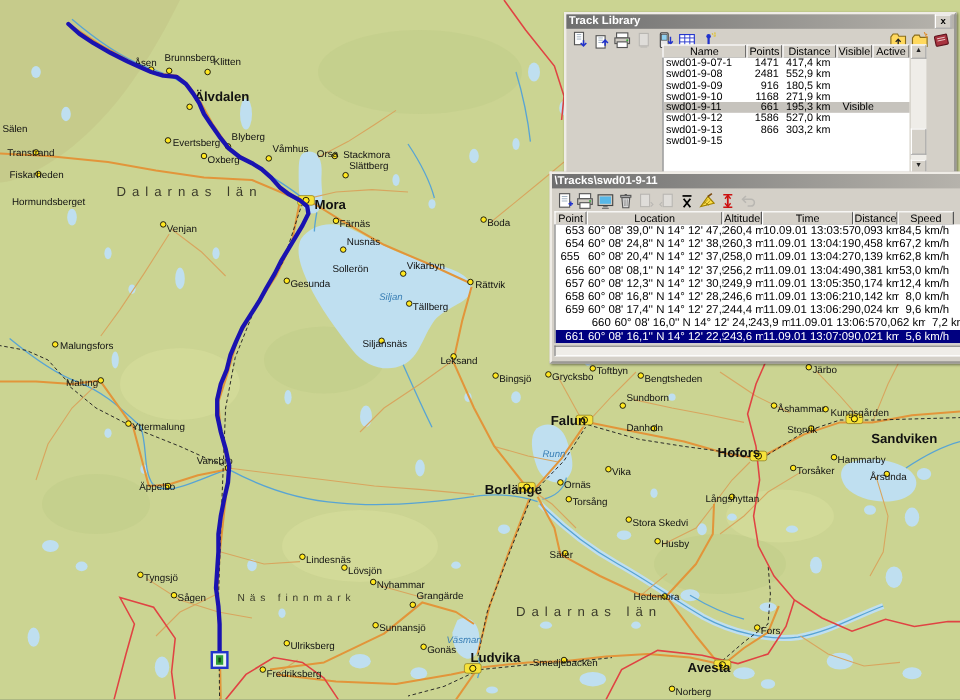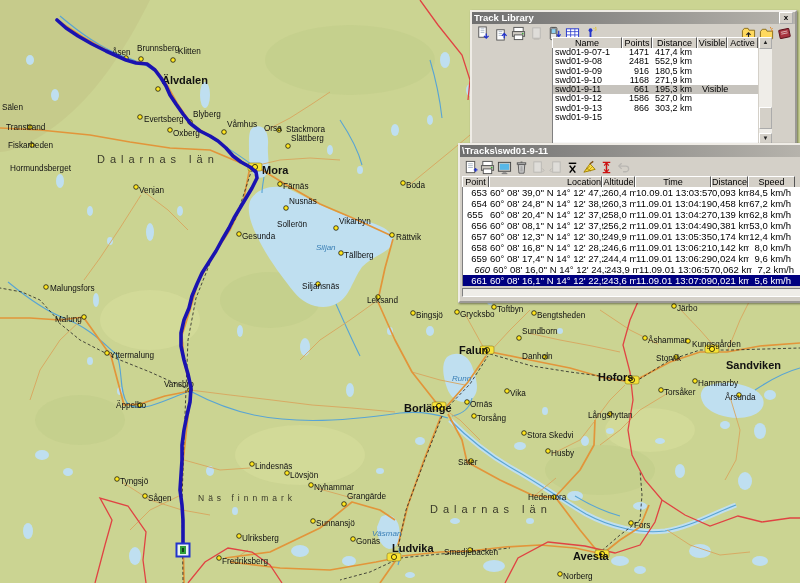--- a/index.html
+++ b/index.html
@@ -564,21 +564,21 @@
         </span>
         <span class="tbtn dis">
           <svg viewBox="0 0 16 16">
             <path d="M3.5,6.5 h7 a3,3 0 0 1 0,6 h-3" fill="none" stroke="#999" stroke-width="1.4"></path>
             <path d="M6,3.5 L3,6.5 l3,3" fill="none" stroke="#999" stroke-width="1.4"></path>
           </svg>
         </span>
       </div>
     <div class="hdr" id="pt-hdr" style="left:2px;top:31px;">
         <div class="hcell" style="width: 25px;">Point</div>
-        <div class="hcell" style="width: 111px; text-align: right;">Location</div>
+        <div class="hcell" style="width: 111px;">Location</div>
         <div class="hcell" style="width: 31px;">Altitude</div>
         <div class="hcell" style="width: 74px;">Time</div>
         <div class="hcell" style="width: 35px;">Distance</div>
         <div class="hcell" style="width: 45px;">Speed</div>
       </div>
     <div class="list" id="pt-list" style="left:2px;top:42px;width:340px;height:99px;">
         <div class="trow pt-row">
           <div class="c" style="width: 27px; text-align: right; padding-right: 3px; box-sizing: border-box;">653</div>
           <div class="c" style="width: 113px; text-align: center;">60° 08' 39,0'' N 14° 12' 47,2'' E</div>
           <div class="c" style="width: 33px; text-align: right; padding-right: 2px; box-sizing: border-box;">260,4 m</div>
@@ -628,21 +628,21 @@
         </div>
         <div class="trow pt-row">
           <div class="c" style="width: 27px; text-align: right; padding-right: 3px; box-sizing: border-box;">659</div>
           <div class="c" style="width: 113px; text-align: center;">60° 08' 17,4'' N 14° 12' 27,2'' E</div>
           <div class="c" style="width: 33px; text-align: right; padding-right: 2px; box-sizing: border-box;">244,4 m</div>
           <div class="c" style="width: 76px; text-align: center;">11.09.01 13:06:29</div>
           <div class="c" style="width: 37px; text-align: right; padding-right: 4px; box-sizing: border-box;">0,024 km</div>
           <div class="c" style="width: 47px; text-align: right; padding-right: 5px; box-sizing: border-box;">9,6 km/h</div>
         </div>
         <div class="trow pt-row">
-          <div class="c" style="width: 30px; text-align: right; padding-right: 3px; box-sizing: border-box; font-style: italic;">660</div>
+          <div class="c" style="width: 49px; text-align: right; padding-right: 3px; box-sizing: border-box;">660</div>
           <div class="c" style="width: 113px; text-align: center;">60° 08' 16,0'' N 14° 12' 24,3'' E</div>
           <div class="c" style="width: 33px; text-align: right; padding-right: 2px; box-sizing: border-box;">243,9 m</div>
           <div class="c" style="width: 76px; text-align: center;">11.09.01 13:06:57</div>
           <div class="c" style="width: 37px; text-align: right; padding-right: 4px; box-sizing: border-box;">0,062 km</div>
           <div class="c" style="width: 47px; text-align: right; padding-right: 5px; box-sizing: border-box;">7,2 km/h</div>
         </div>
         <div class="trow pt-row sel-navy">
           <div class="c" style="width: 27px; text-align: right; padding-right: 3px; box-sizing: border-box;">661</div>
           <div class="c" style="width: 113px; text-align: center;">60° 08' 16,1'' N 14° 12' 22,9'' E</div>
           <div class="c" style="width: 33px; text-align: right; padding-right: 2px; box-sizing: border-box;">243,6 m</div>

